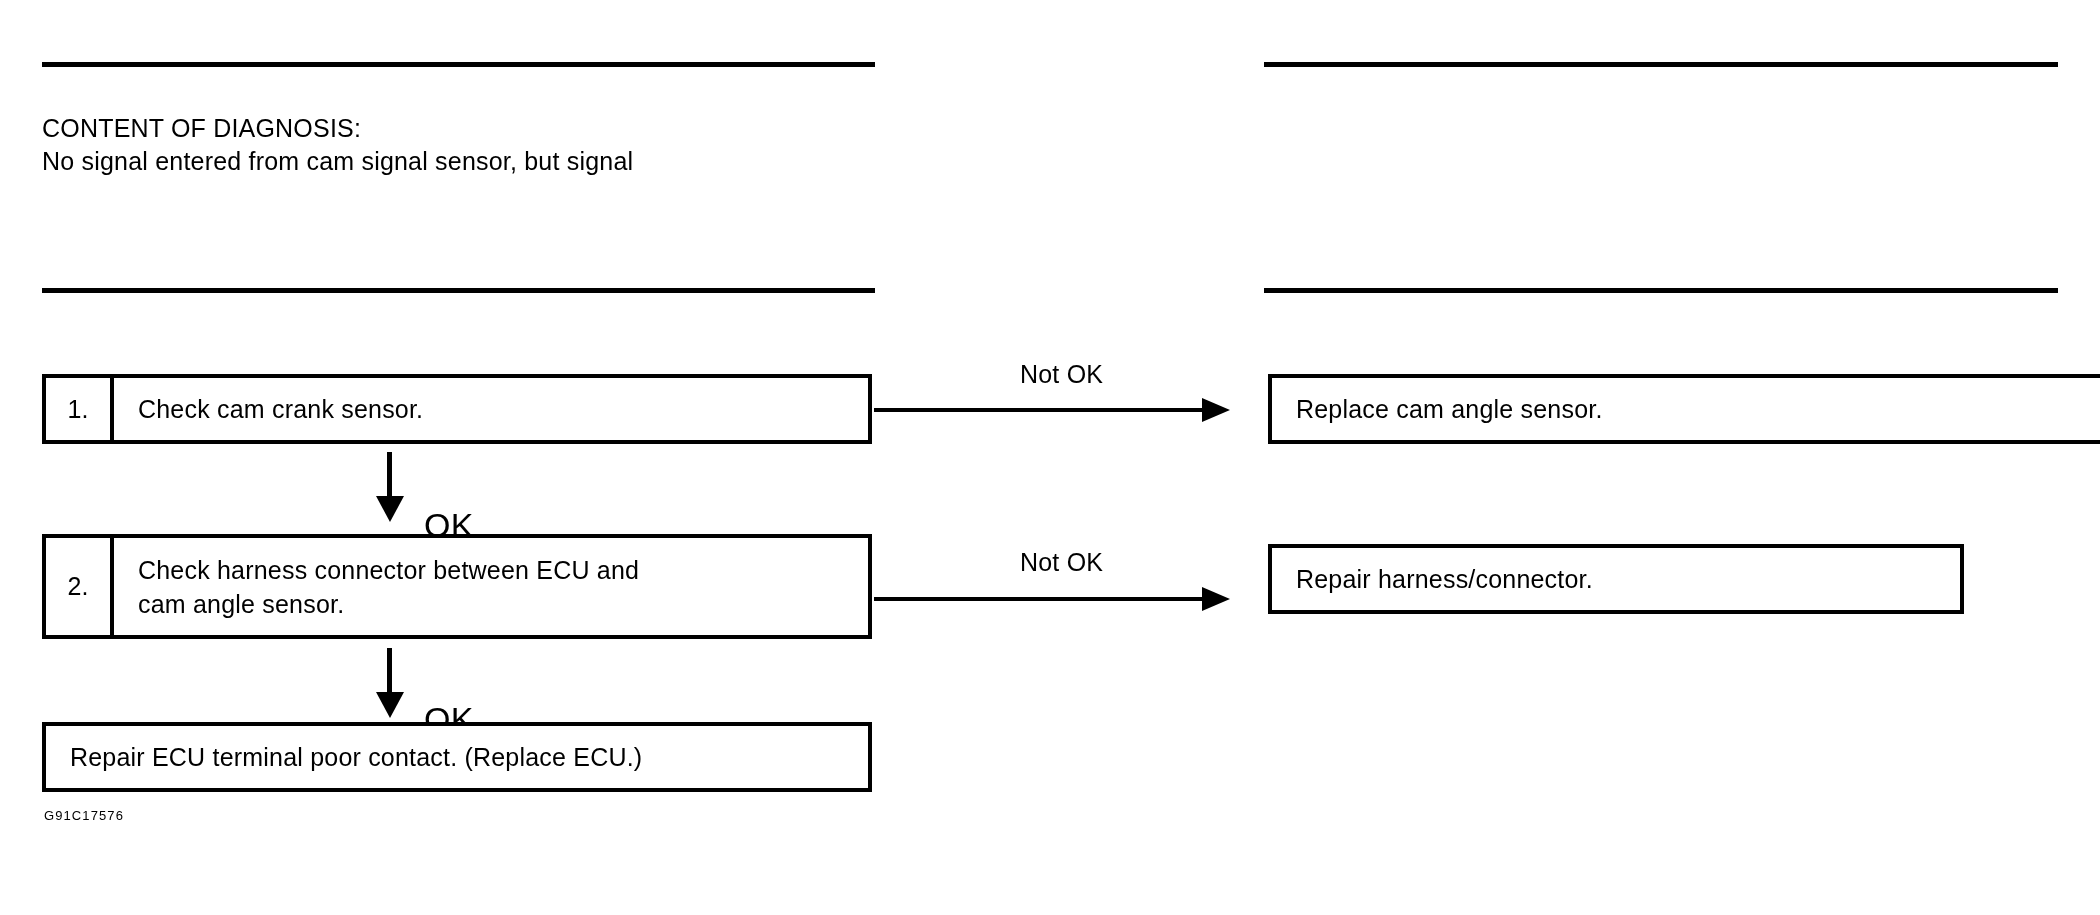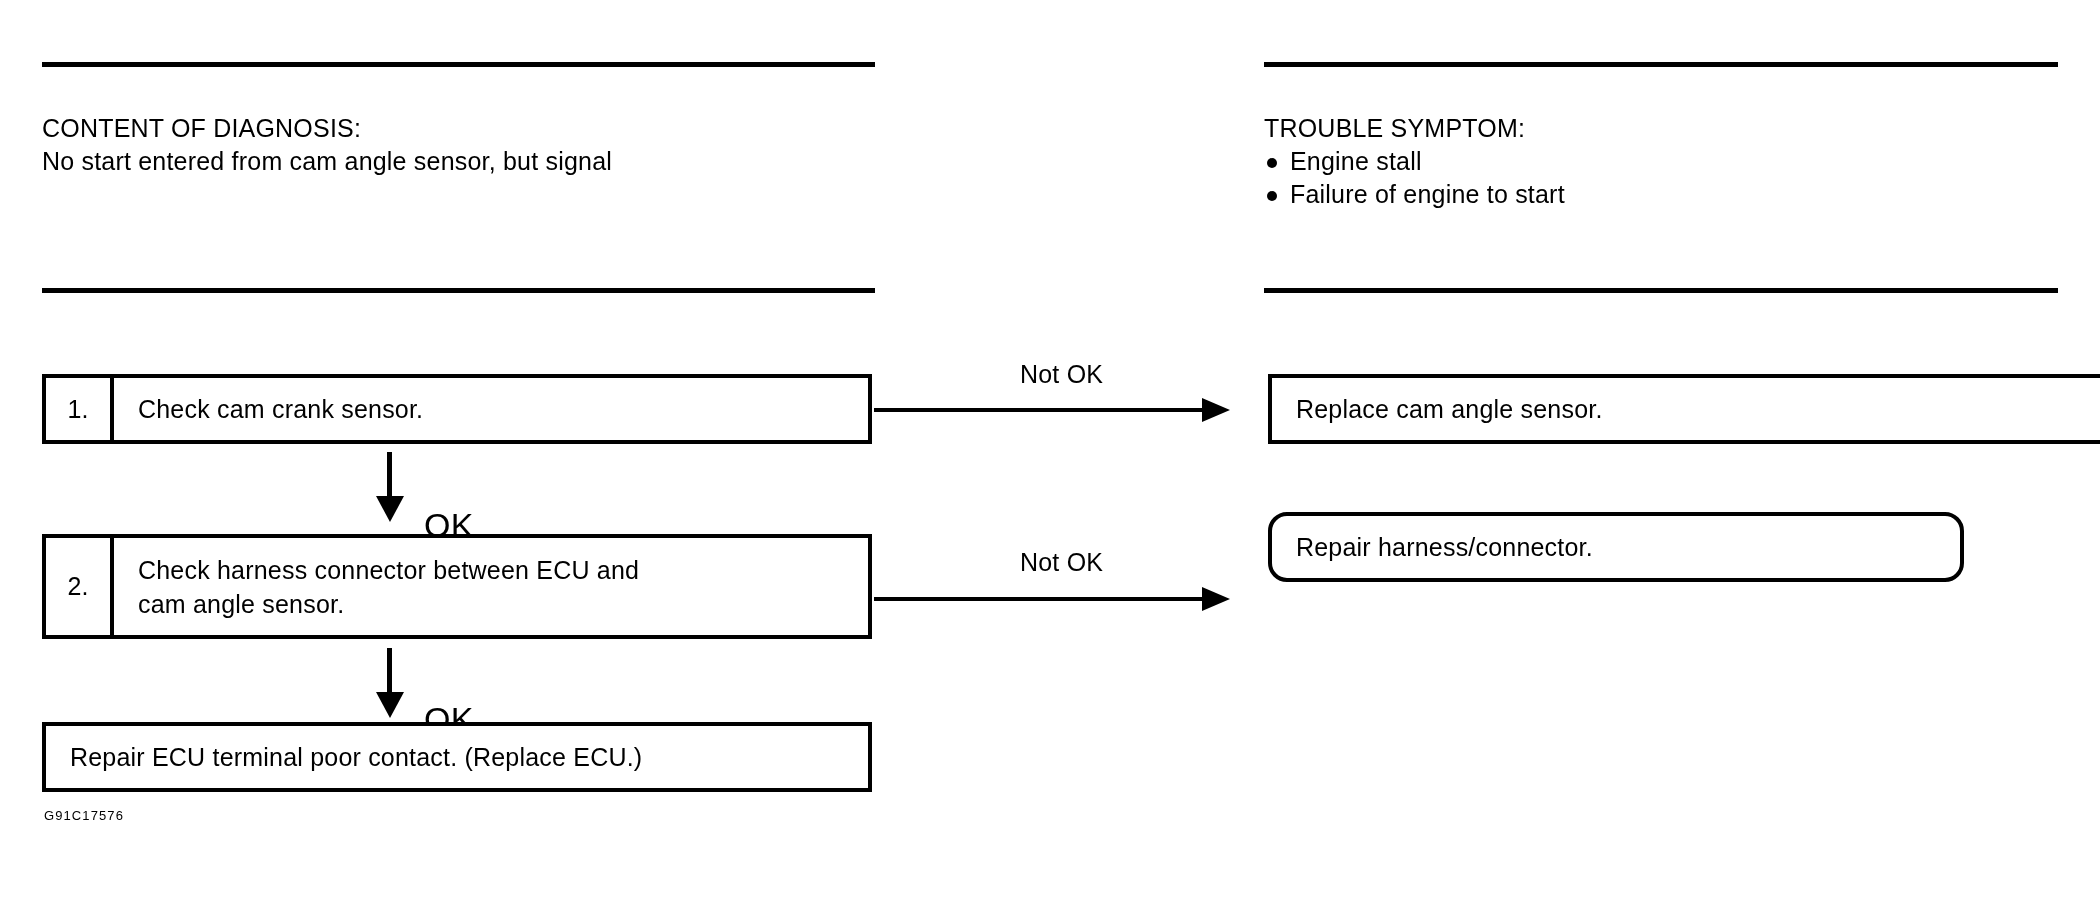--- a/index.html
+++ b/index.html
@@ -84,21 +84,21 @@
   .box-text span { display: block; }
 
   
   .box-step1 { left: 42px;  top: 374px; width: 830px; height: 70px; }
   .box-step2 { left: 42px;  top: 534px; width: 830px; height: 105px; }
   .box-final { left: 42px;  top: 722px; width: 830px; height: 70px; }
   .box-final .box-text { padding-left: 24px; }
 
   
   .box-result1 { left: 1268px; top: 374px; width: 908px; height: 70px; }
-  .box-result2 { left: 1268px; top: 512px; width: 696px; height: 70px; border-radius: 19px; }
+  .box-result2 { left: 1268px; top: 544px; width: 696px; height: 70px; }
   .box-result1 .box-text,
   .box-result2 .box-text { padding-left: 24px; }
 
   
   .h-arrow {
     position: absolute;
     height: 30px;
   }
   .h-arrow .shaft {
     position: absolute;
@@ -182,34 +182,23 @@
 
 <div id="page">
 
   <div class="rule rule-left-top"></div>
   <div class="rule rule-left-bottom"></div>
   <div class="rule rule-right-top"></div>
   <div class="rule rule-right-bottom"></div>
 
   <div class="header-block header-left">
     <span class="header-title">CONTENT OF DIAGNOSIS:</span>
-    <span class="header-line">No start entered from cam angle sensor, but signal</span>
-  </div>
-
-  <div class="header-block header-right">
-    <span class="header-title">TROUBLE SYMPTOM:</span>
-    <span class="bullet-line">
-      <span class="dot"></span>
-      <span>Engine stall</span>
-    </span>
-    <span class="bullet-line">
-      <span class="dot"></span>
-      <span>Failure of engine to start</span>
-    </span>
-  </div>
+    <span class="header-line">No signal entered from cam signal sensor, but signal</span>
+  </div>
+
 
   <div class="box box-step1">
     <div class="box-num">1.</div>
     <div class="box-text">
       <span>Check cam crank sensor.</span>
     </div>
   </div>
 
   <div class="branch-label branch-label-1">Not OK</div>
   <div class="h-arrow h-arrow-1">

